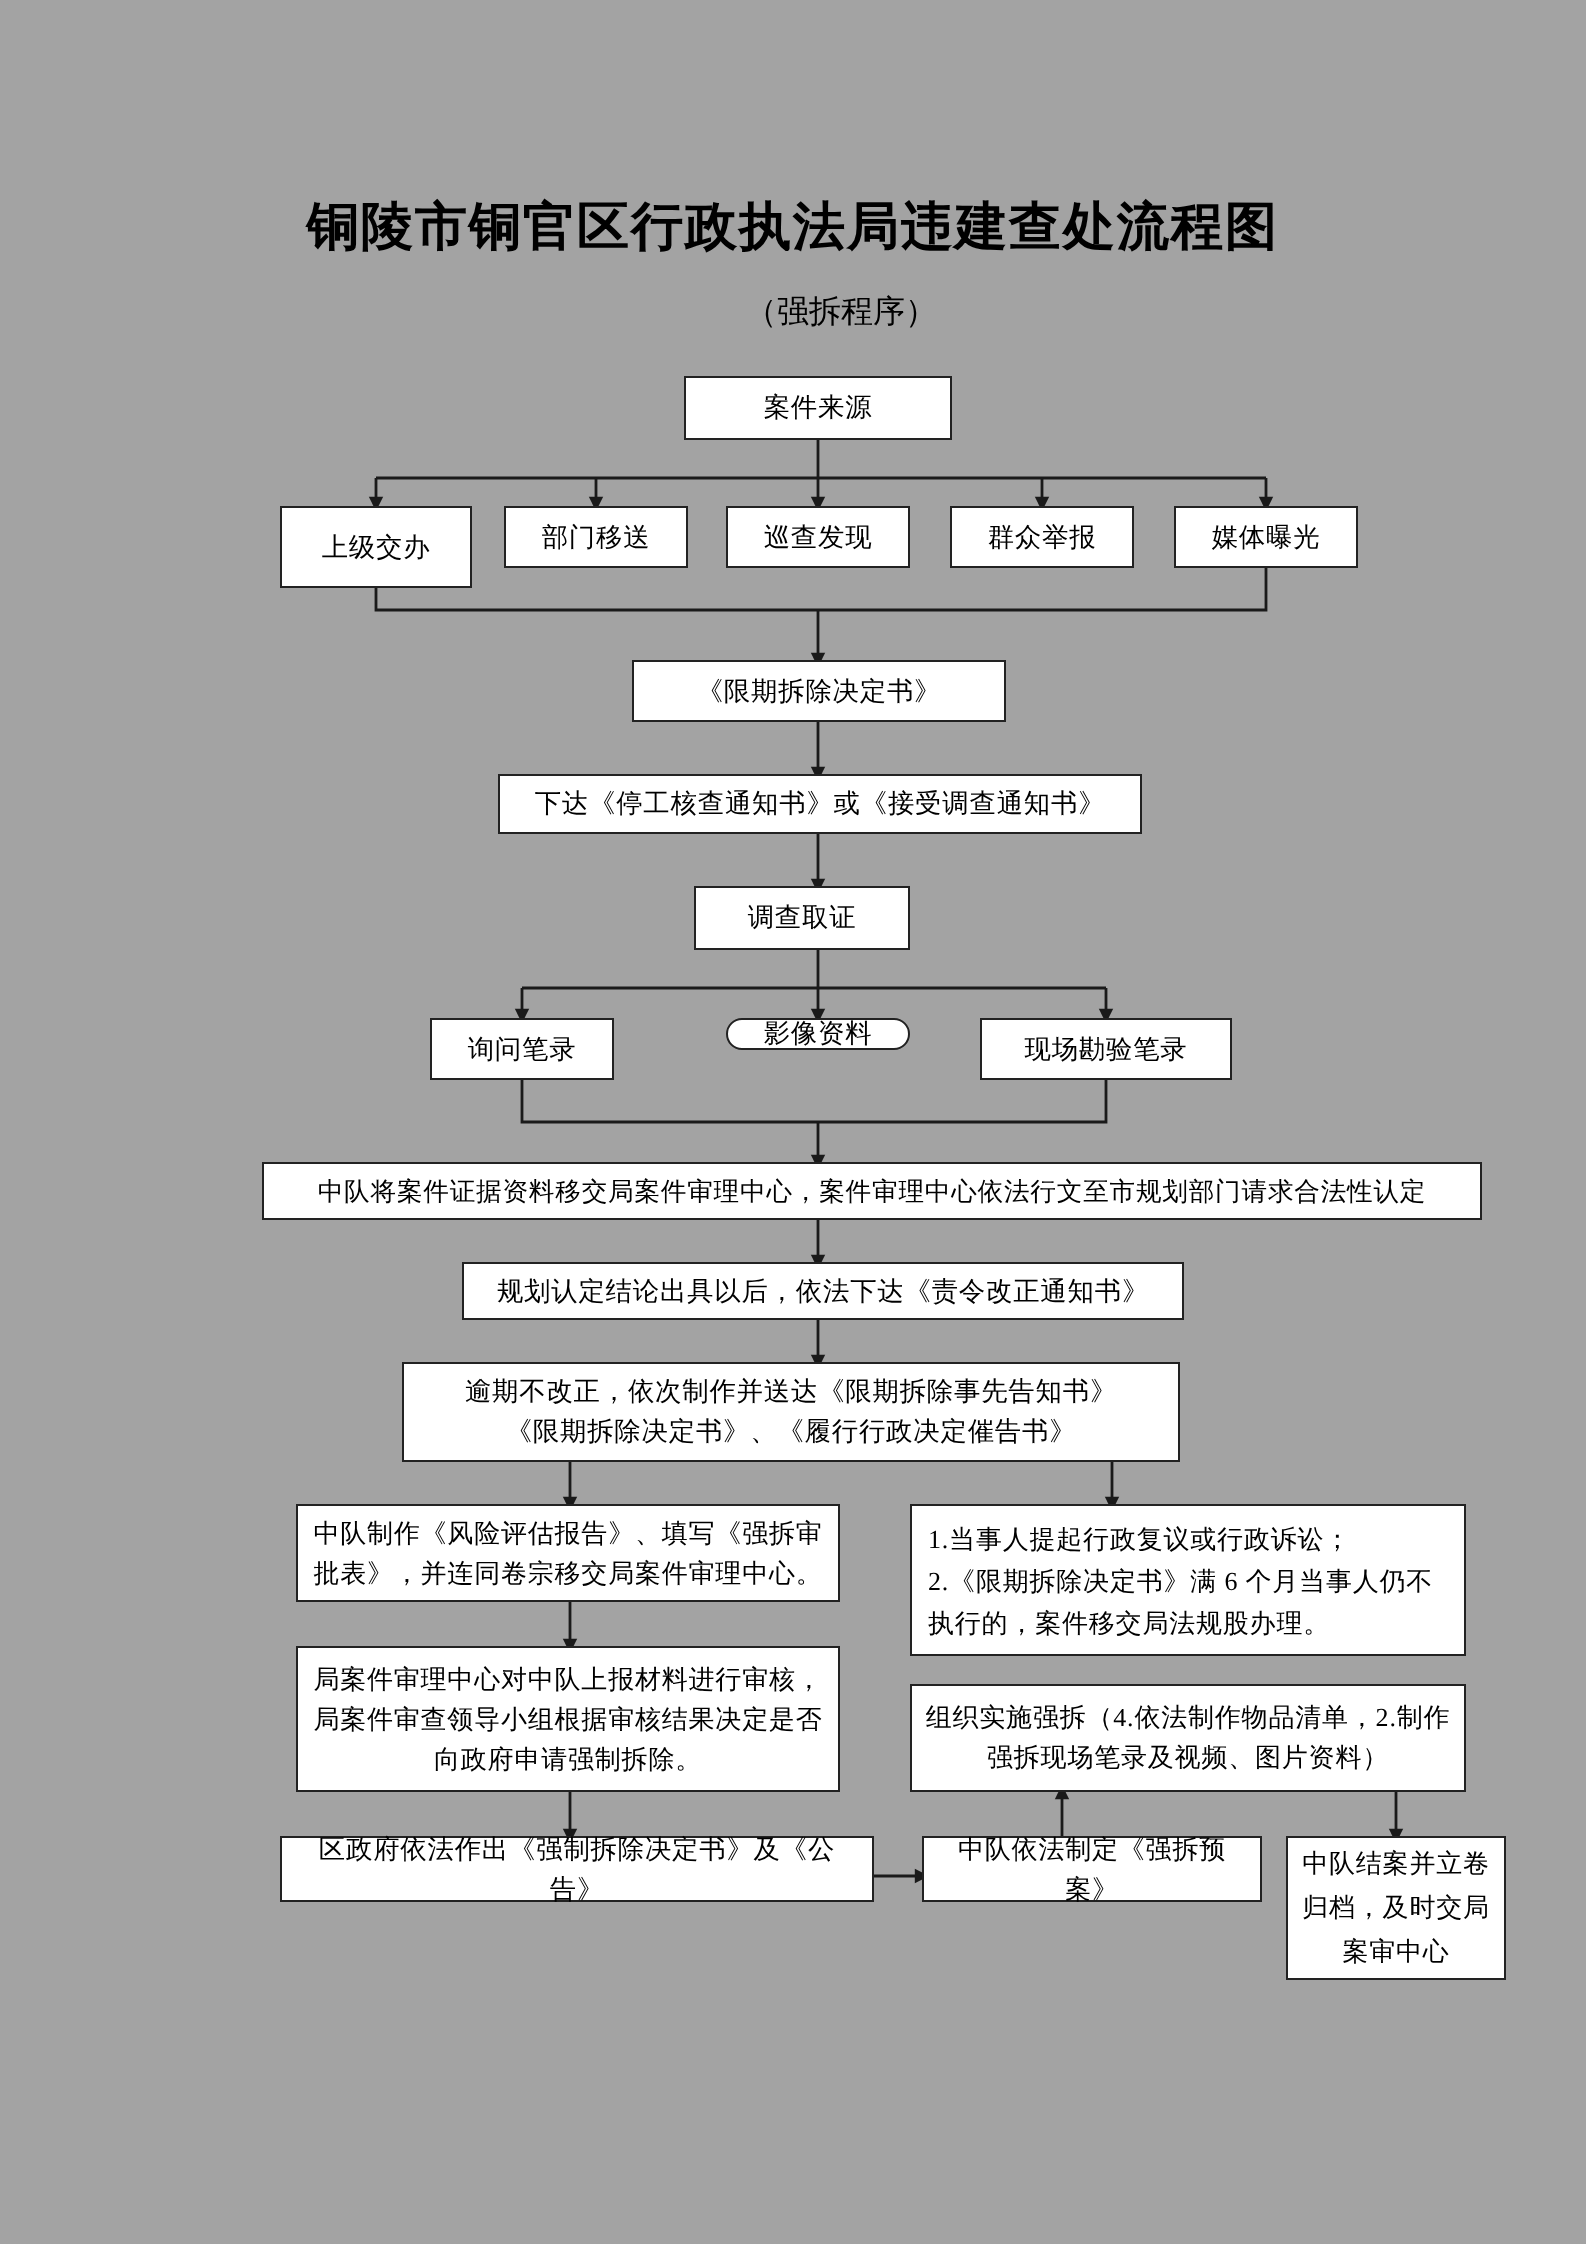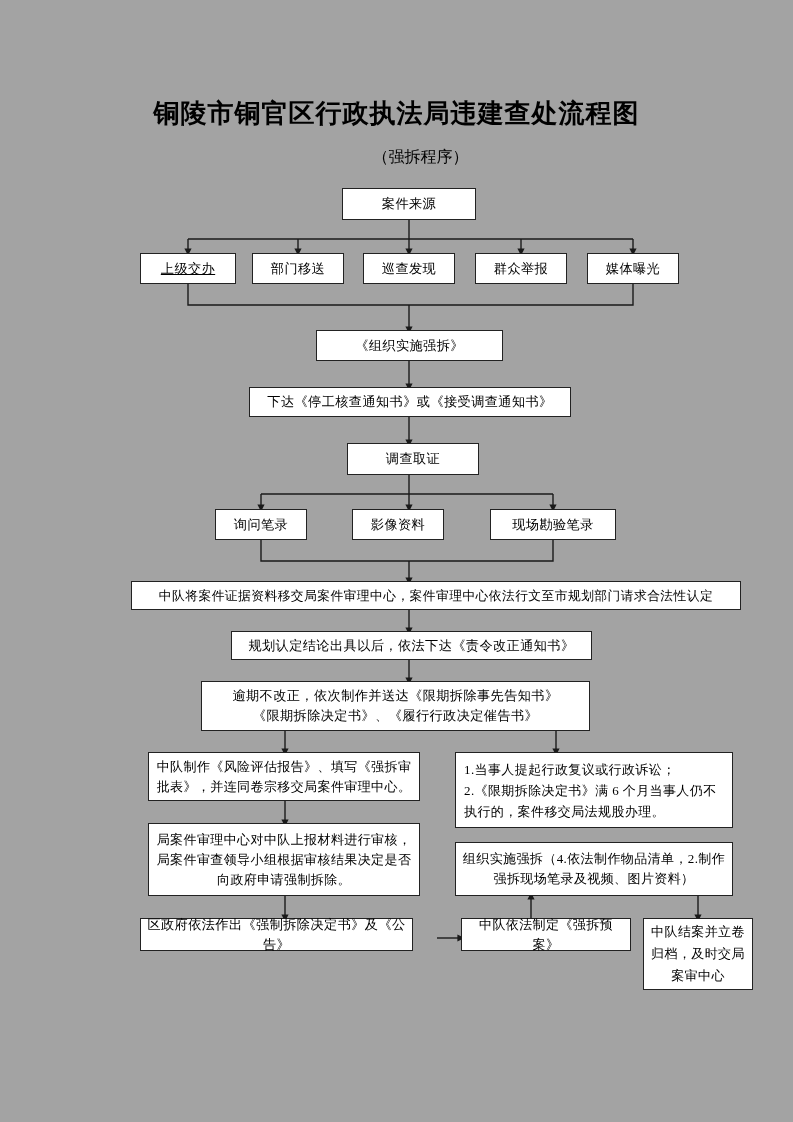--- a/index.html
+++ b/index.html
@@ -130,52 +130,52 @@
       <path d="M531,918 L531,896" marker-end="url(#ah)"></path>
 
       <path d="M698,896 L698,918" marker-end="url(#ah)"></path>
     </g>
   </svg>
 
   <div class="node" style="left:342px; top:188px; width:134px; height:32px;">
     <span class="txt">案件来源</span>
   </div>
 
-  <div class="node" style="left:140px; top:253px; width:96px; height:31px;text-decoration:underline;">
+  <div class="node" style="left:140px; top:253px; width:96px; height:41px;">
     <span class="txt">上级交办</span>
   </div>
   <div class="node" style="left:252px; top:253px; width:92px; height:31px;">
     <span class="txt">部门移送</span>
   </div>
   <div class="node" style="left:363px; top:253px; width:92px; height:31px;">
     <span class="txt">巡查发现</span>
   </div>
   <div class="node" style="left:475px; top:253px; width:92px; height:31px;">
     <span class="txt">群众举报</span>
   </div>
   <div class="node" style="left:587px; top:253px; width:92px; height:31px;">
     <span class="txt">媒体曝光</span>
   </div>
 
   <div class="node" style="left:316px; top:330px; width:187px; height:31px;">
-    <span class="txt">《组织实施强拆》</span>
+    <span class="txt">《限期拆除决定书》</span>
   </div>
 
   <div class="node wide" style="left:249px; top:387px; width:322px; height:30px;">
     <span class="txt">下达《停工核查通知书》或《接受调查通知书》</span>
   </div>
 
-  <div class="node" style="left:347px; top:443px; width:132px; height:32px;">
+  <div class="node" style="left:347px; top:443px; width:108px; height:32px;">
     <span class="txt">调查取证</span>
   </div>
 
   <div class="node" style="left:215px; top:509px; width:92px; height:31px;">
     <span class="txt">询问笔录</span>
   </div>
-  <div class="node" style="left:352px; top:509px; width:92px; height:31px;">
+  <div class="node" style="left:363px; top:509px; width:92px; height:16px;border-radius:11px;">
     <span class="txt">影像资料</span>
   </div>
   <div class="node" style="left:490px; top:509px; width:126px; height:31px;">
     <span class="txt">现场勘验笔录</span>
   </div>
 
   <div class="node wide" style="left:131px; top:581px; width:610px; height:29px; font-size:12.8px;">
     <span class="txt">中队将案件证据资料移交局案件审理中心，案件审理中心依法行文至市规划部门请求合法性认定</span>
   </div>
 
@@ -199,21 +199,21 @@
   </div>
 
   <div class="node multi" style="left:148px; top:823px; width:272px; height:73px; font-size:13px;">
     <span class="txt">局案件审理中心对中队上报材料进行审核，局案件审查领导小组根据审核结果决定是否向政府申请强制拆除。</span>
   </div>
 
   <div class="node multi" style="left:455px; top:842px; width:278px; height:54px; font-size:13px;">
     <span class="txt">组织实施强拆（4.依法制作物品清单，2.制作强拆现场笔录及视频、图片资料）</span>
   </div>
 
-  <div class="node wide" style="left:140px; top:918px; width:273px; height:33px;">
+  <div class="node wide" style="left:140px; top:918px; width:297px; height:33px;">
     <span class="txt">区政府依法作出《强制拆除决定书》及《公告》</span>
   </div>
 
   <div class="node multi" style="left:643px; top:918px; width:110px; height:72px; font-size:13px; line-height:22px;">
     <span class="txt">中队结案并立卷归档，及时交局案审中心</span>
   </div>
 
   <div class="node" style="left:461px; top:918px; width:170px; height:33px; font-size:13px;">
     <span class="txt">中队依法制定《强拆预案》</span>
   </div>

